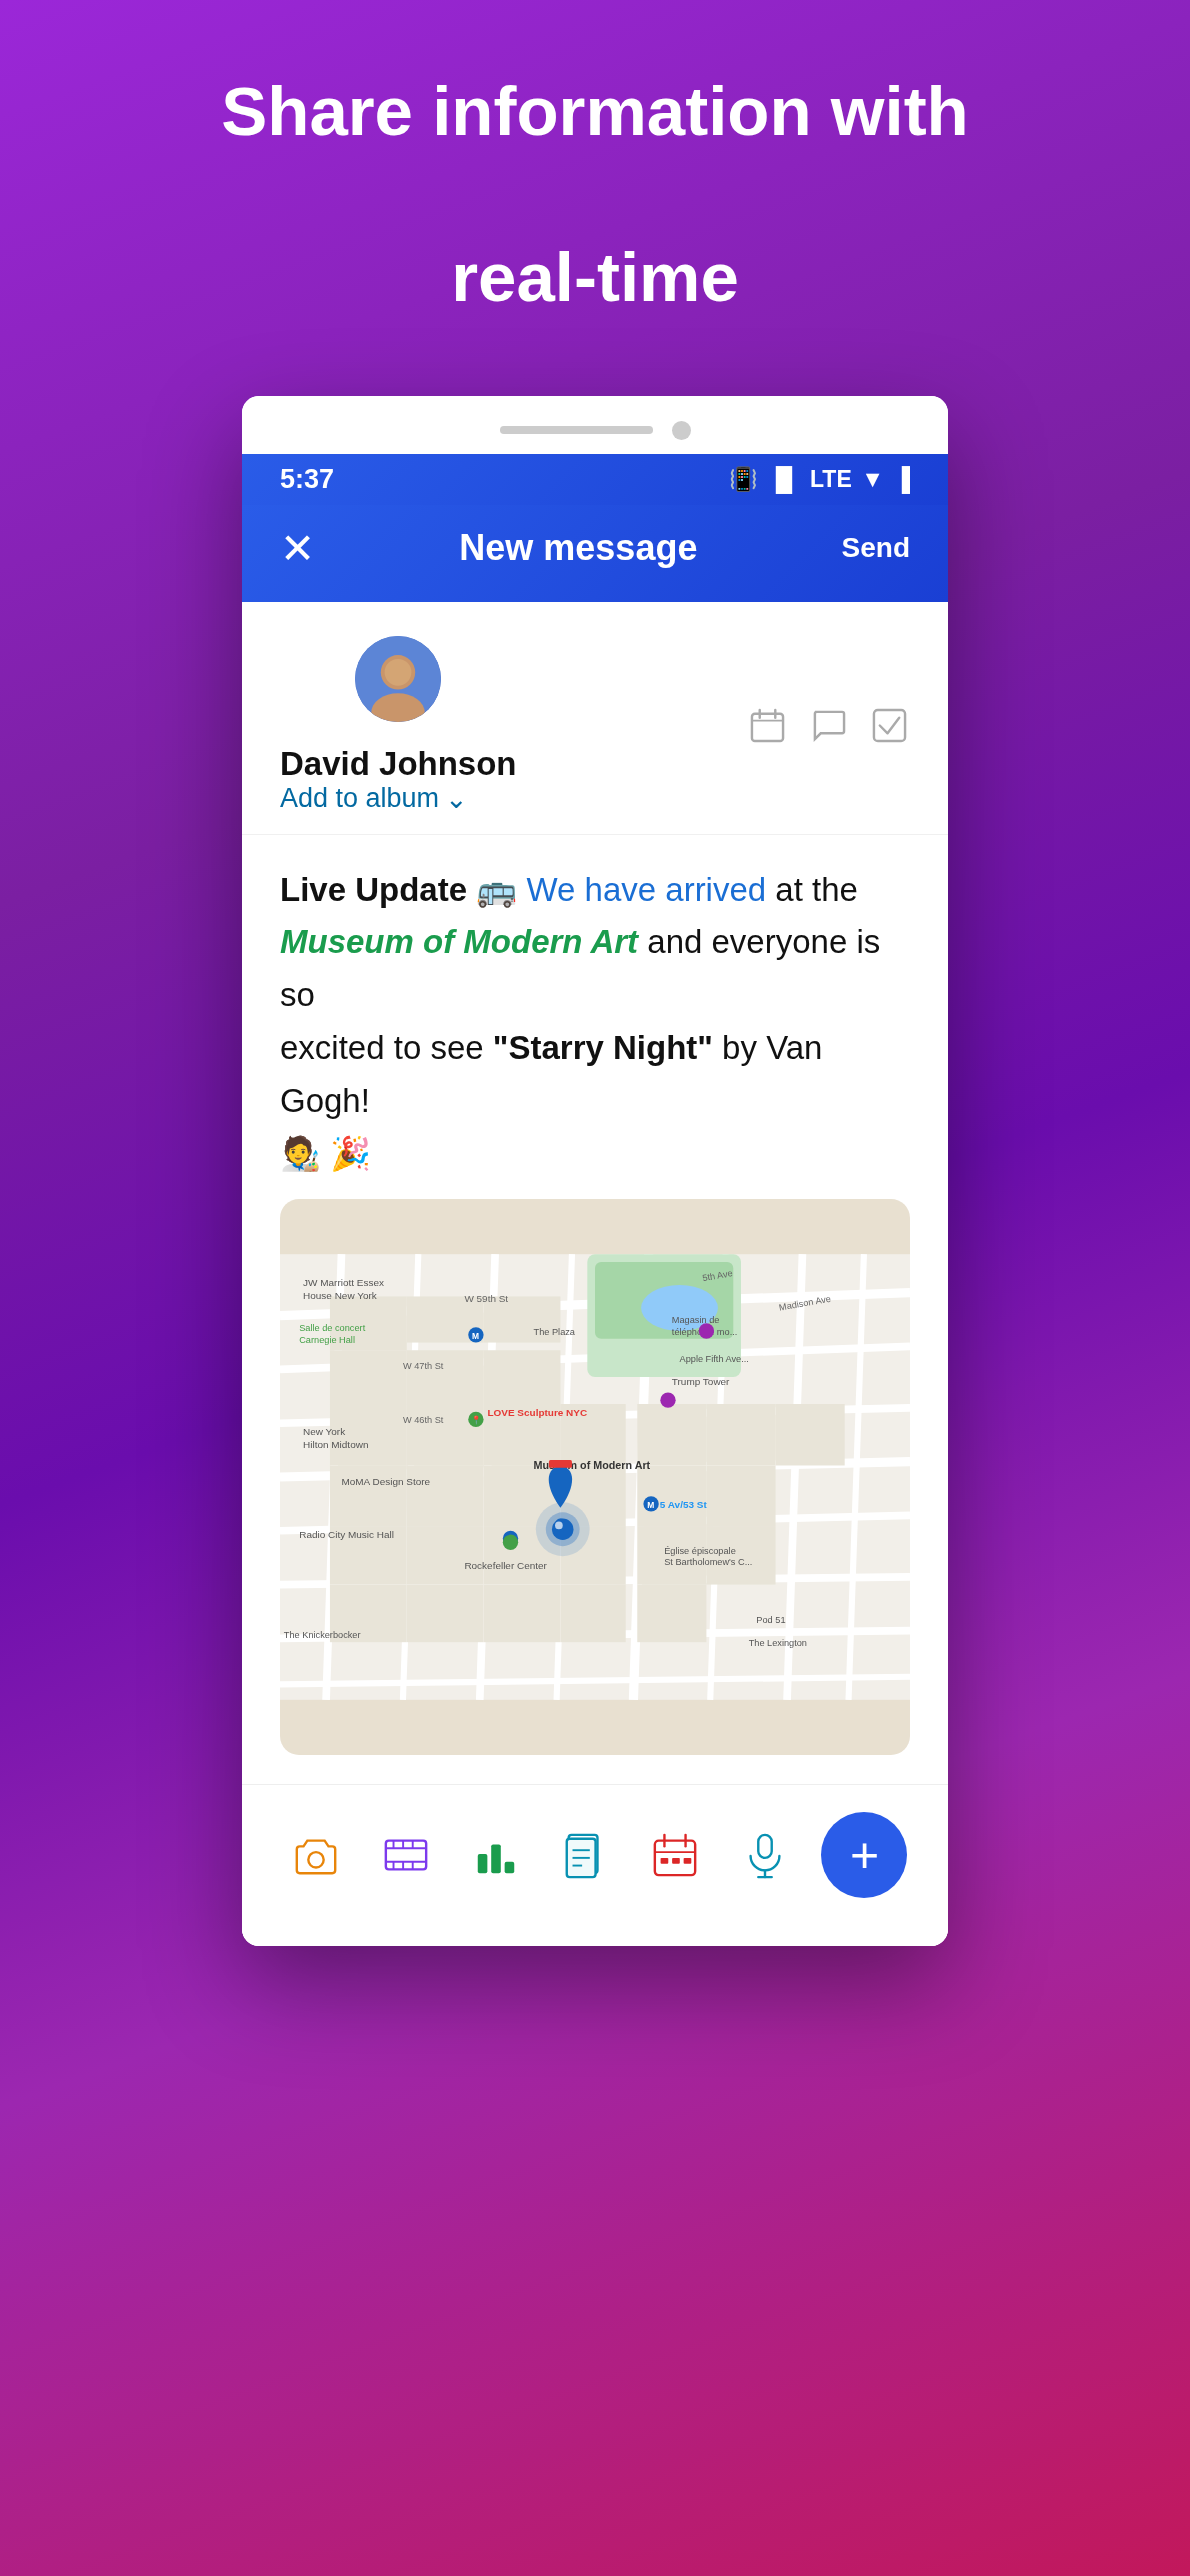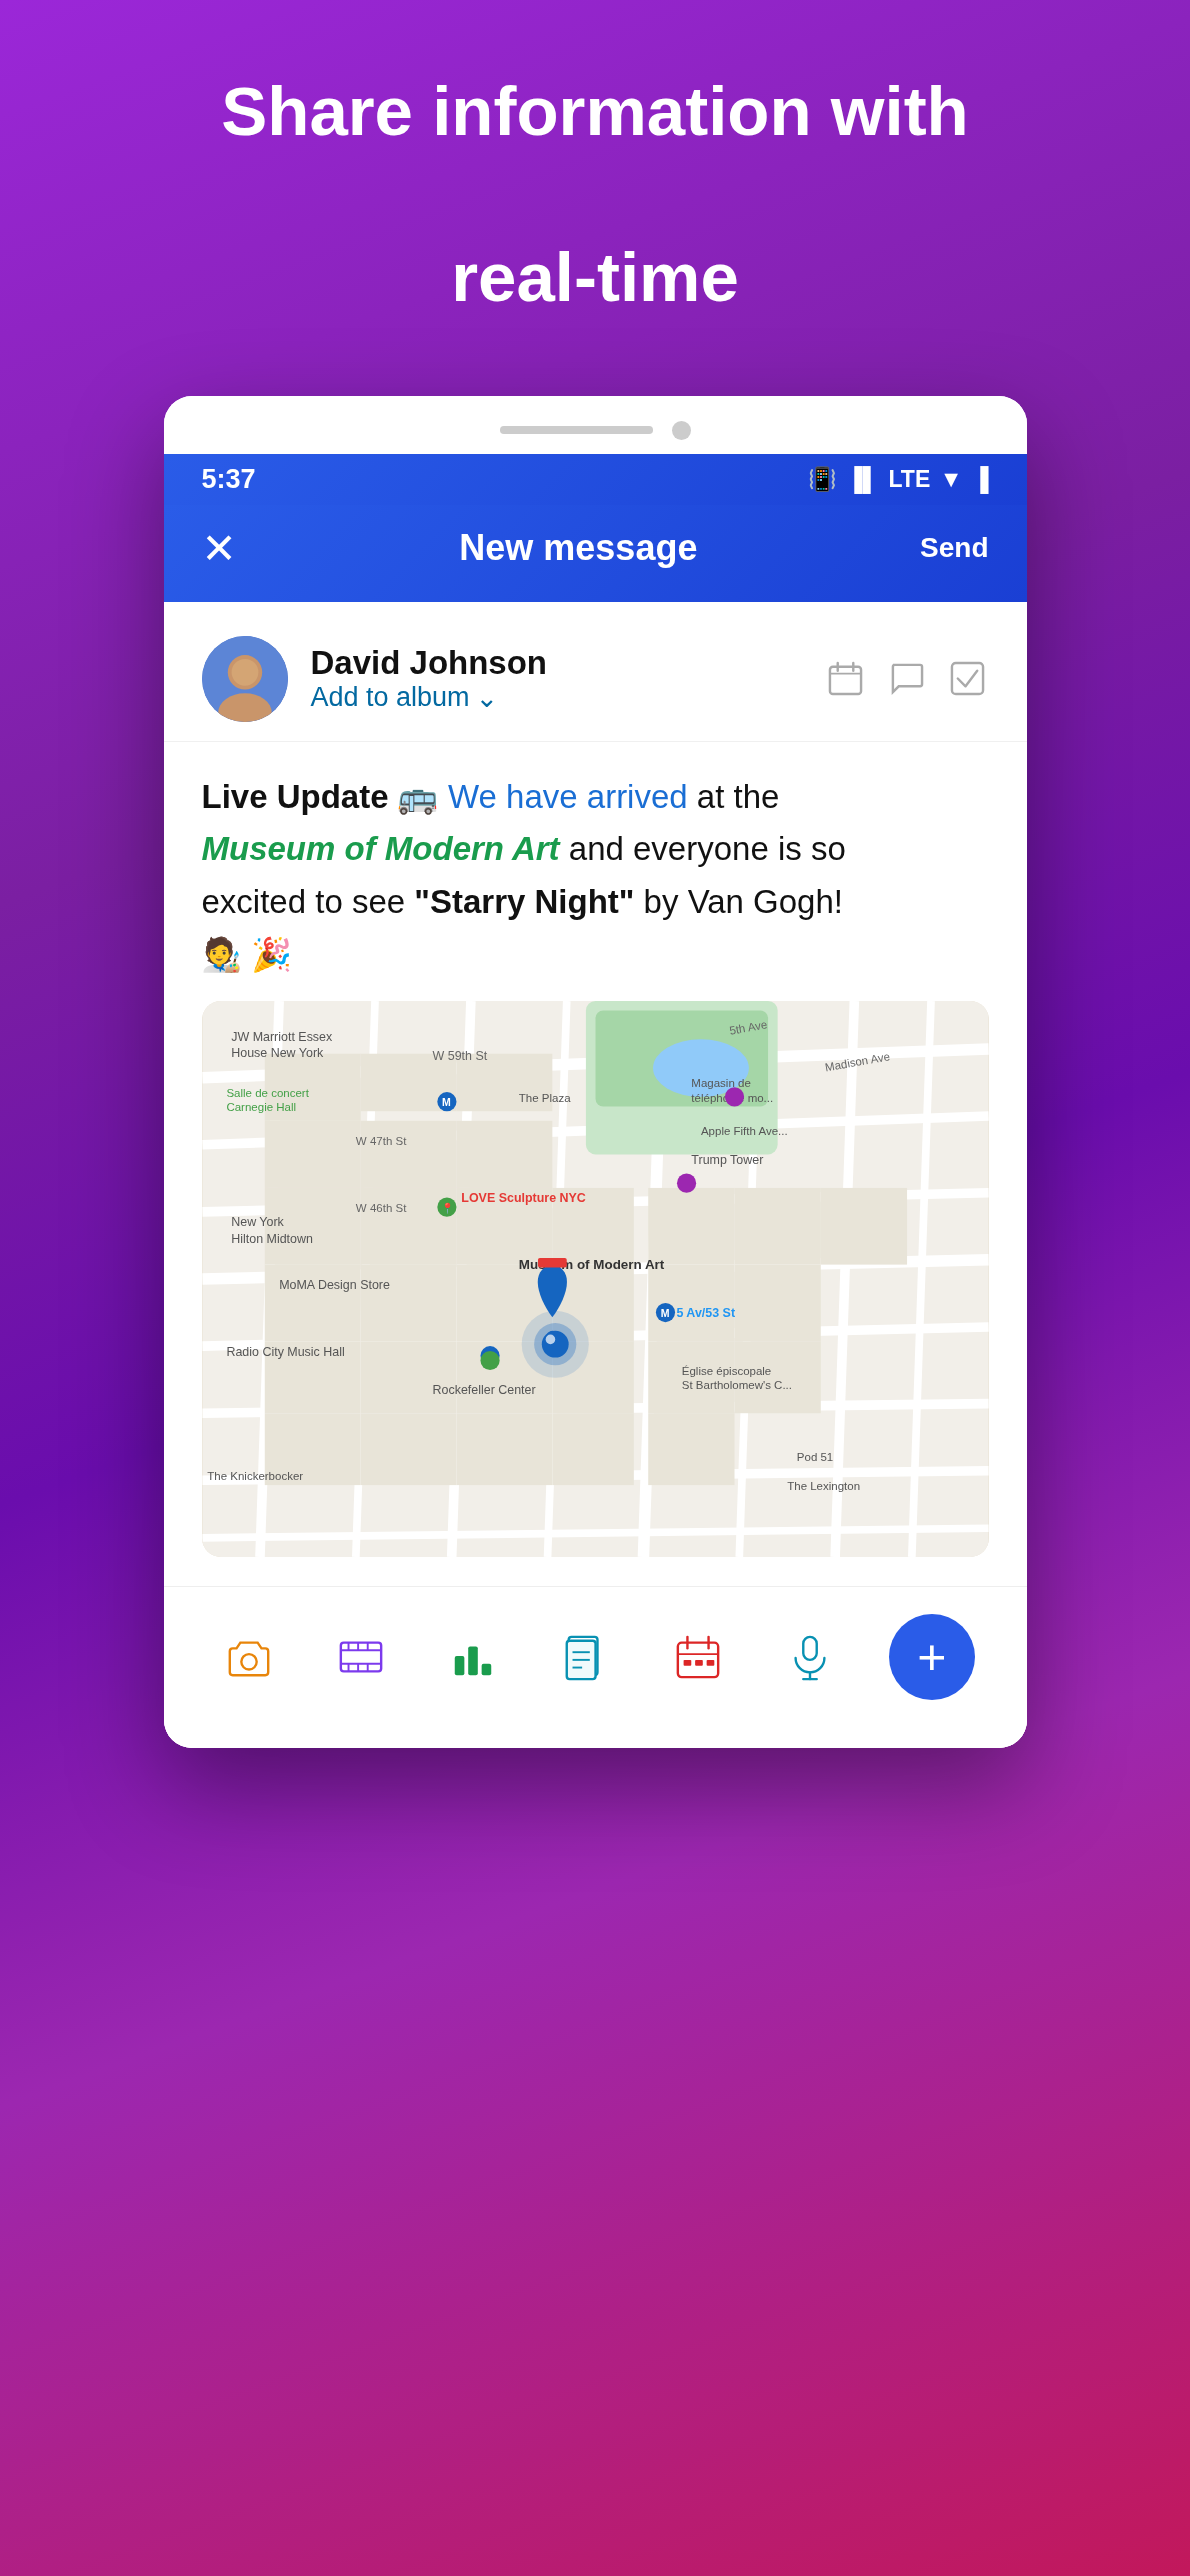--- a/index.html
+++ b/index.html
@@ -21,23 +21,23 @@
       font-weight: 800;
       text-align: center;
       margin-top: 71px;
       line-height: 1.2;
       padding: 0 77px;
       max-width: 1054px;
     }
 
     .phone-wrapper {
       margin-top: 77px;
-      width: 863px;
+      width: 706px;
       background: white;
-      border-radius: 28px;
+      border-radius: 17px;
       box-shadow: 0 38px 96px rgba(0,0,0,0.4);
       overflow: hidden;
       position: relative;
     }
 
     .phone-notch-area {
       background: white;
       height: 58px;
       display: flex;
       align-items: center;
@@ -120,20 +120,21 @@
       align-items: center;
       justify-content: space-between;
       padding: 34px 38px 19px;
       border-bottom: 1px solid #f0f0f0;
     }
 
     .user-left {
       display: flex;
       align-items: center;
       gap: 23px;
+      flex-direction: column;
     }
 
     .avatar {
       width: 86px;
       height: 86px;
       border-radius: 50%;
       background: linear-gradient(135deg, #5c85d6, #3a5fba);
       overflow: hidden;
       display: flex;
       align-items: center;

